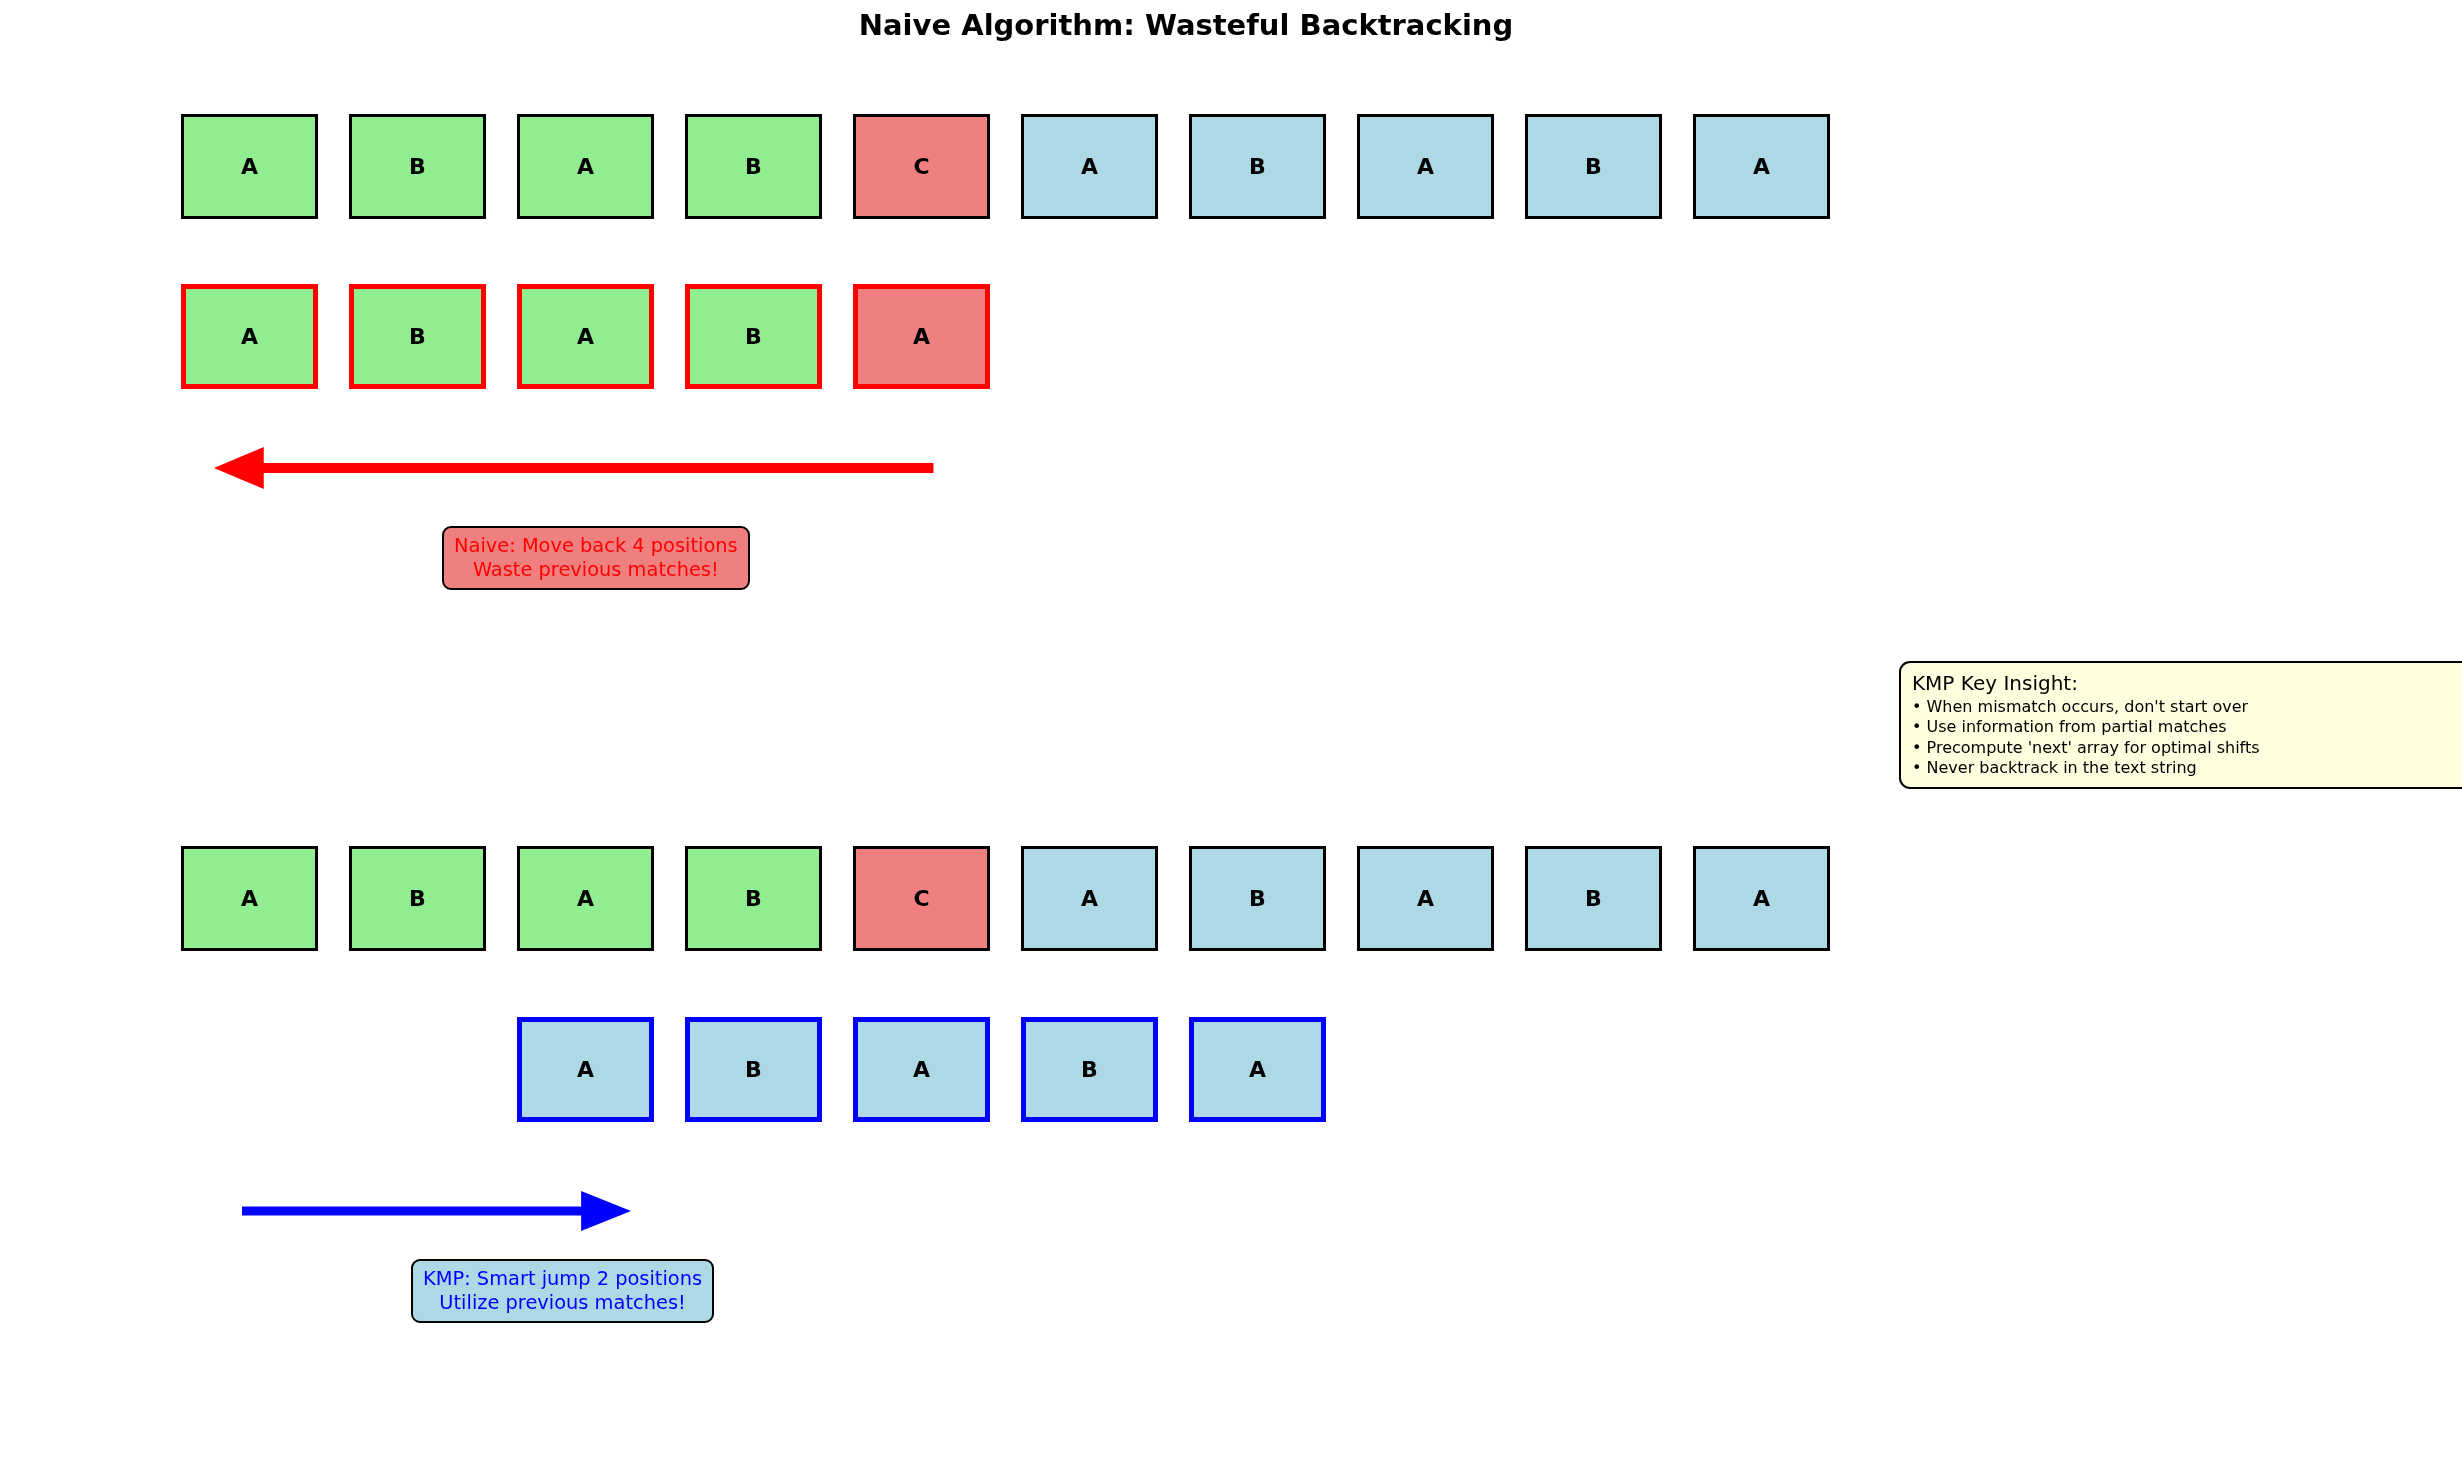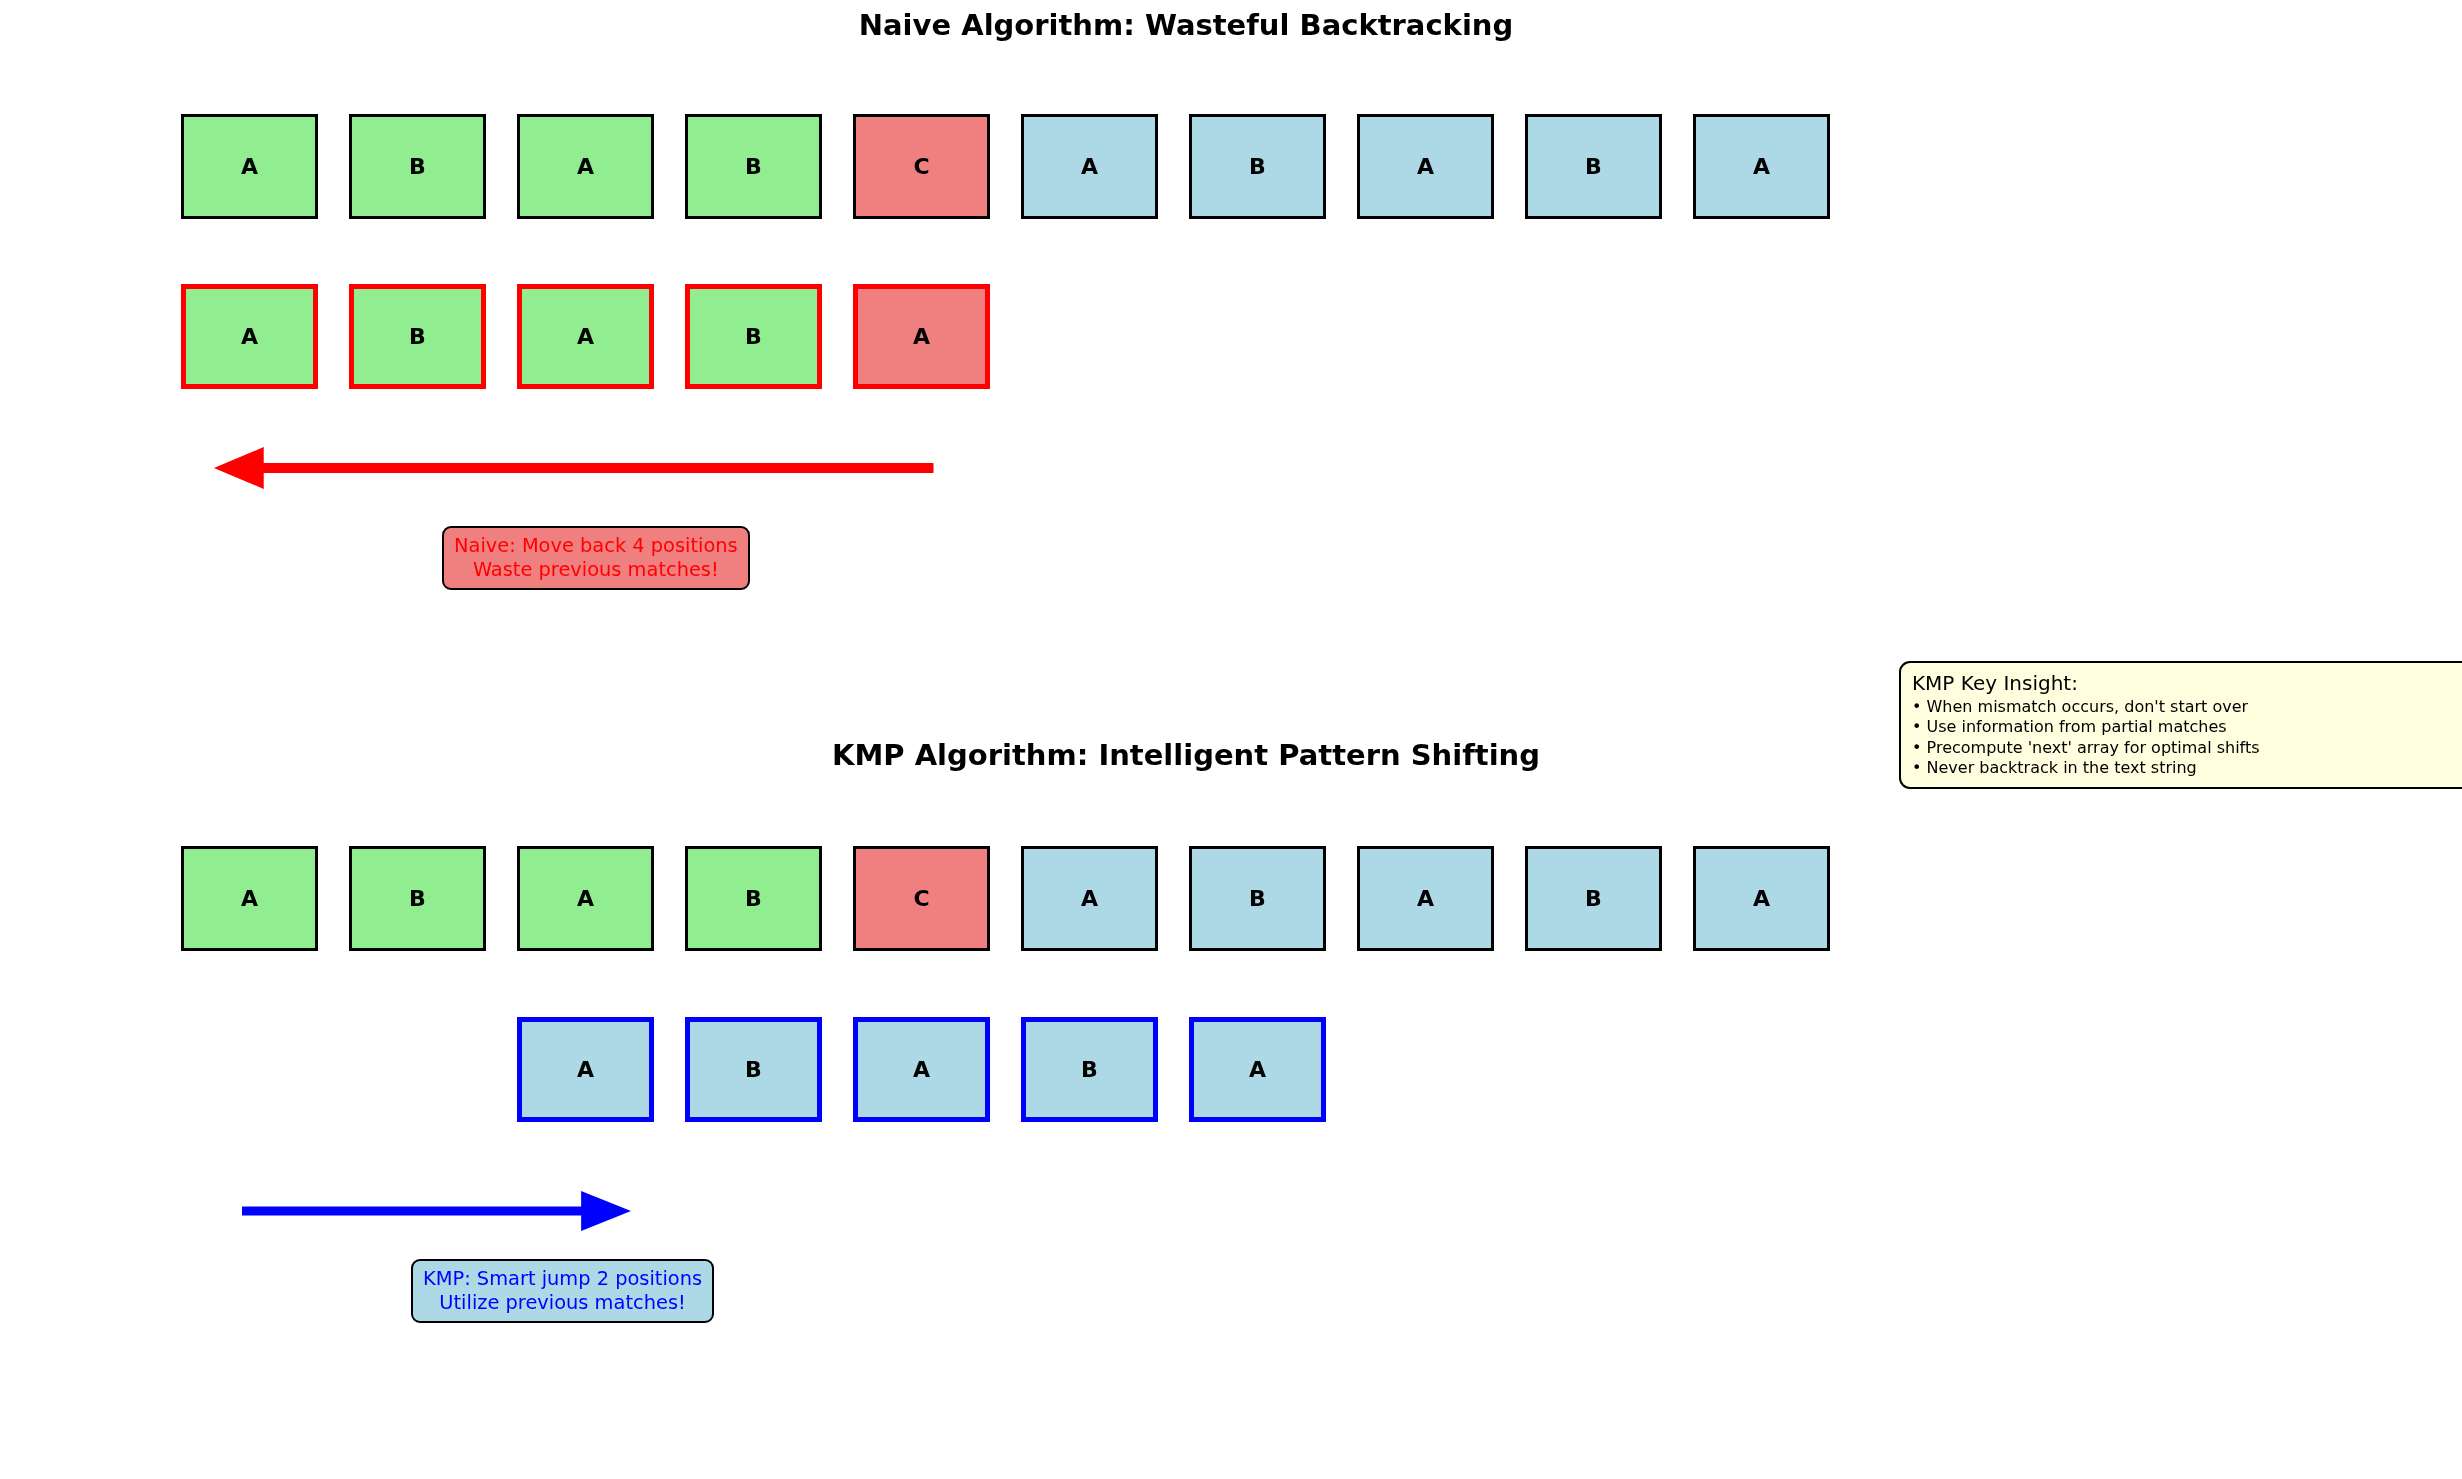--- a/index.html
+++ b/index.html
@@ -113,21 +113,20 @@
   </div>
 
   <svg class="arrow-svg" id="arrow-naive" width="737" height="40" viewBox="0 0 1480 80">
     <line x1="1475" y1="40" x2="120" y2="40" stroke="#ff0000" stroke-width="20"></line>
     <polygon points="30,40 130,-2 130,82" fill="#ff0000"></polygon>
   </svg>
 
   <div class="callout" id="callout-naive">Naive: Move back 4 positions
 Waste previous matches!</div>
 
-  <div class="title" id="title-kmp">KMP Algorithm: Intelligent Pattern Shifting</div>
 
   <div class="row" id="row-kmp-text">
     <div class="cell c-green b-black">A</div>
     <div class="cell c-green b-black">B</div>
     <div class="cell c-green b-black">A</div>
     <div class="cell c-green b-black">B</div>
     <div class="cell c-salmon b-black">C</div>
     <div class="cell c-blue b-black">A</div>
     <div class="cell c-blue b-black">B</div>
     <div class="cell c-blue b-black">A</div>

